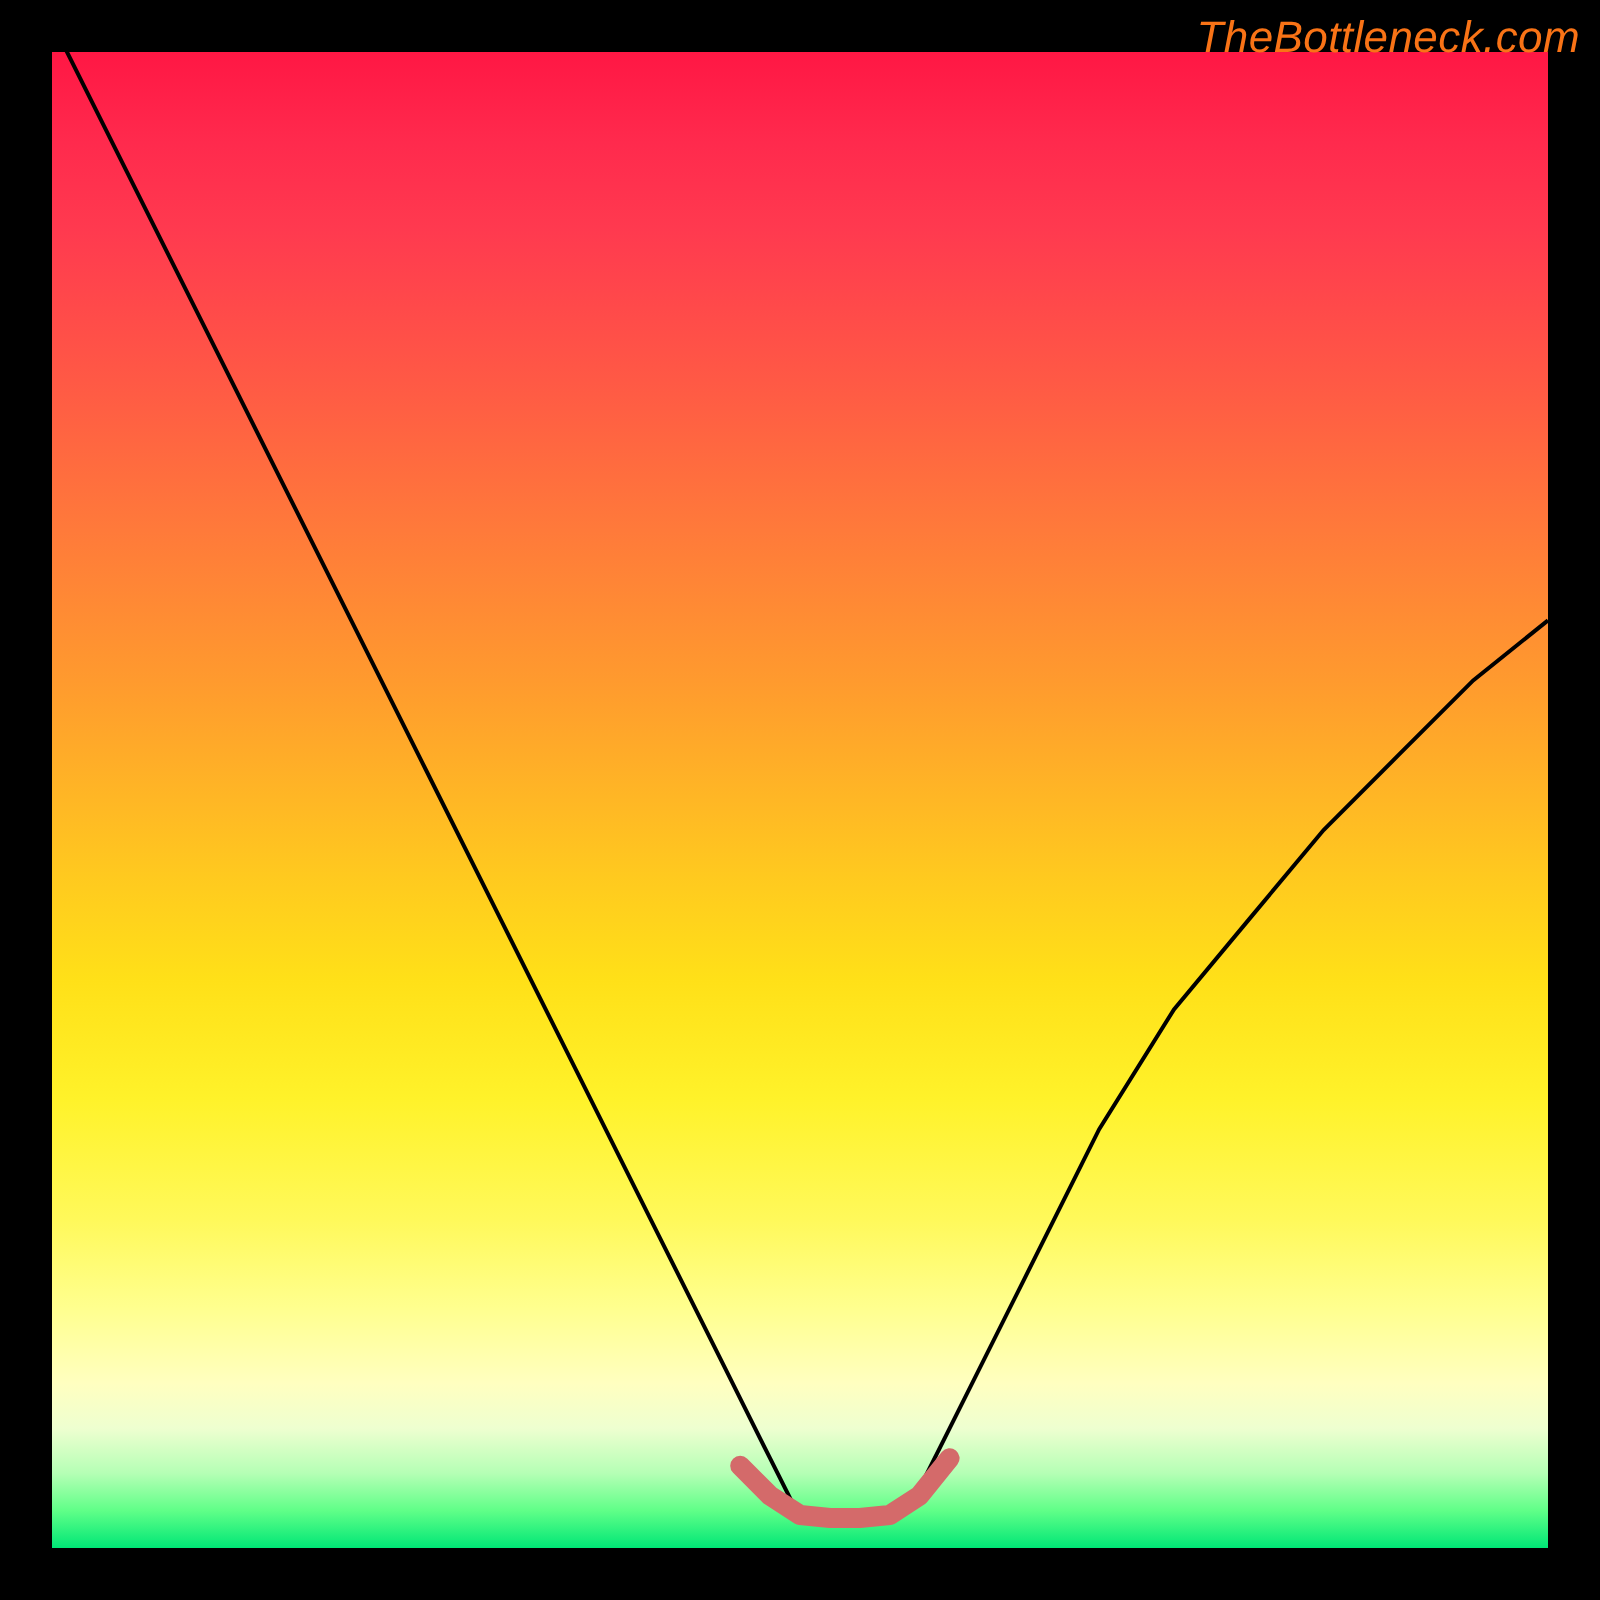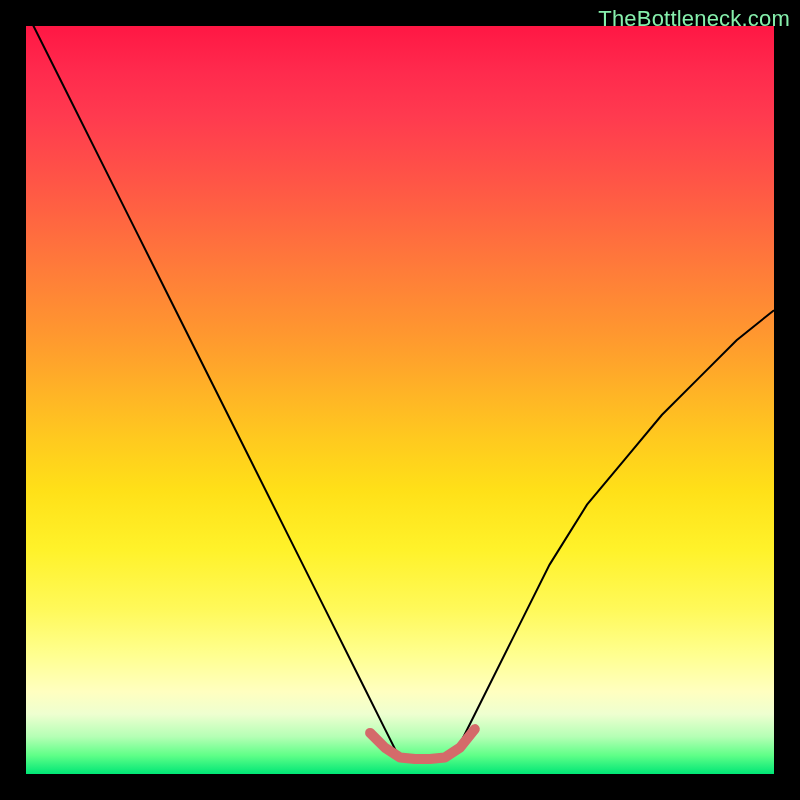--- a/index.html
+++ b/index.html
@@ -55,24 +55,25 @@
   svg.curve {
     position: absolute;
     left: 0; top: 0;
     width: 100%;
     height: 100%;
   }
   .watermark {
     position: absolute;
     top: 6px;
     right: 10px;
-    color: #86efac;
+    color: #f97316;
     font-size: 22px;
     font-weight: 500;
     letter-spacing: 0.2px;
+    font-style: italic;
   }
 </style>
 </head>
 <body>
 
 <div class="plot-border"></div>
 
 <div class="plot-area">
   <div class="gradient"></div>
   <svg class="curve" viewBox="0 0 748 748" preserveAspectRatio="none">

